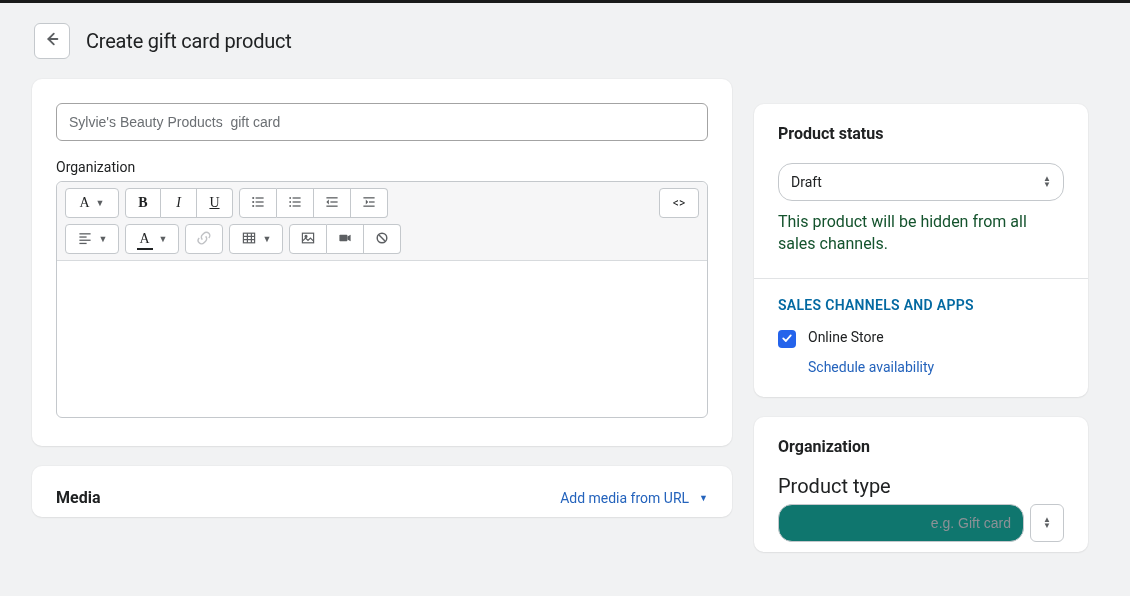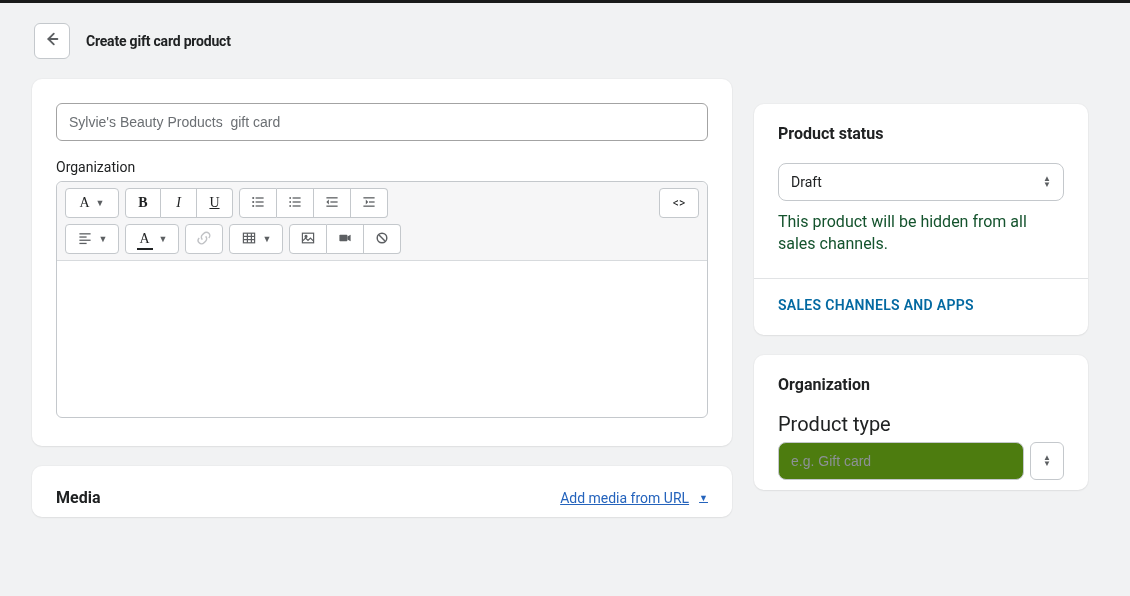--- a/index.html
+++ b/index.html
@@ -33,22 +33,22 @@
     border-radius: 6px;
     background: #ffffff;
     display: flex;
     align-items: center;
     justify-content: center;
     font-size: 18px;
     color: #5c5f62;
     cursor: pointer;
   }
   .page-title {
-    font-size: 14px;
-    font-weight: 700;
+    font-size: 20px;
+    font-weight: 400;
     letter-spacing: -0.2px;
   }
   .columns {
     display: flex;
     gap: 22px;
     align-items: flex-start;
   }
   .col-left { flex: 1 1 auto; max-width: 700px; }
   .col-right { width: 334px; flex: 0 0 334px; }
 
@@ -142,38 +142,37 @@
     font-size: 16px;
     font-weight: 700;
   }
   .link-action {
     color: #2463bc;
     font-size: 14px;
     cursor: pointer;
     display: flex;
     align-items: center;
     gap: 4px;
-    text-decoration: underline;
   }
   .link-action .tb-caret { color:#2463bc; }
 
   
   .side-title {
     font-size: 16px;
     font-weight: 700;
     margin-bottom: 20px;
   }
   .select-wrap {
     position: relative;
   }
   .select-box {
     width: 100%;
     height: 38px;
     border: 1px solid #c4c8cc;
-    border-radius: 8px;
+    border-radius: 14px;
     background: #fff;
     padding: 0 12px;
     font-size: 14px;
     color: #202223;
     display: flex;
     align-items: center;
     justify-content: space-between;
     cursor: pointer;
   }
   .updown {
@@ -236,24 +235,25 @@
     margin-bottom: 6px;
   }
   .org-row {
     display: flex;
     gap: 6px;
   }
   .org-input {
     flex: 1;
     height: 38px;
     border: 1px solid #c4c8cc;
-    border-radius: 8px;
+    border-radius: 14px;
     padding: 0 12px;
     font-size: 14px;
-    background: #4d7c0f;
+    background: #0f766e;
+    text-align: right;
   }
   .org-input::placeholder { color: #8c9196; }
   .stepper-btn {
     width: 34px;
     height: 38px;
     border: 1px solid #c4c8cc;
     border-radius: 6px;
     background: #fff;
     display: flex;
     align-items: center;
@@ -440,20 +440,31 @@
                   <span>▲</span>
                   <span>▼</span>
                 </span>
             </div>
           </div>
           <div class="helper-text">This product will be hidden from all sales channels.</div>
         </div>
         <div class="divider"></div>
         <div class="card-pad" style="padding-top:18px;padding-bottom:22px;">
           <div class="small-heading">SALES CHANNELS AND APPS</div>
+          <div class="channel-row">
+            <div class="checkbox">
+              <span><svg viewBox="0 0 16 16" fill="none" stroke="#fff" stroke-width="2.4" stroke-linecap="round" stroke-linejoin="round">
+                    <polyline points="3,8.5 6.5,12 13,4.5"></polyline>
+                  </svg></span>
+            </div>
+            <div>
+              <div class="channel-label">Online Store</div>
+              <div class="channel-sub">Schedule availability</div>
+            </div>
+          </div>
         </div>
       </div>
 
       <div class="card">
         <div class="card-pad" style="padding-bottom:10px;">
           <div class="side-title" style="margin-bottom:18px;">Organization</div>
           <div class="org-label">Product type</div>
           <div class="org-row">
             <input type="text" class="org-input" placeholder="e.g. Gift card" style="">
             <div class="stepper-btn">

